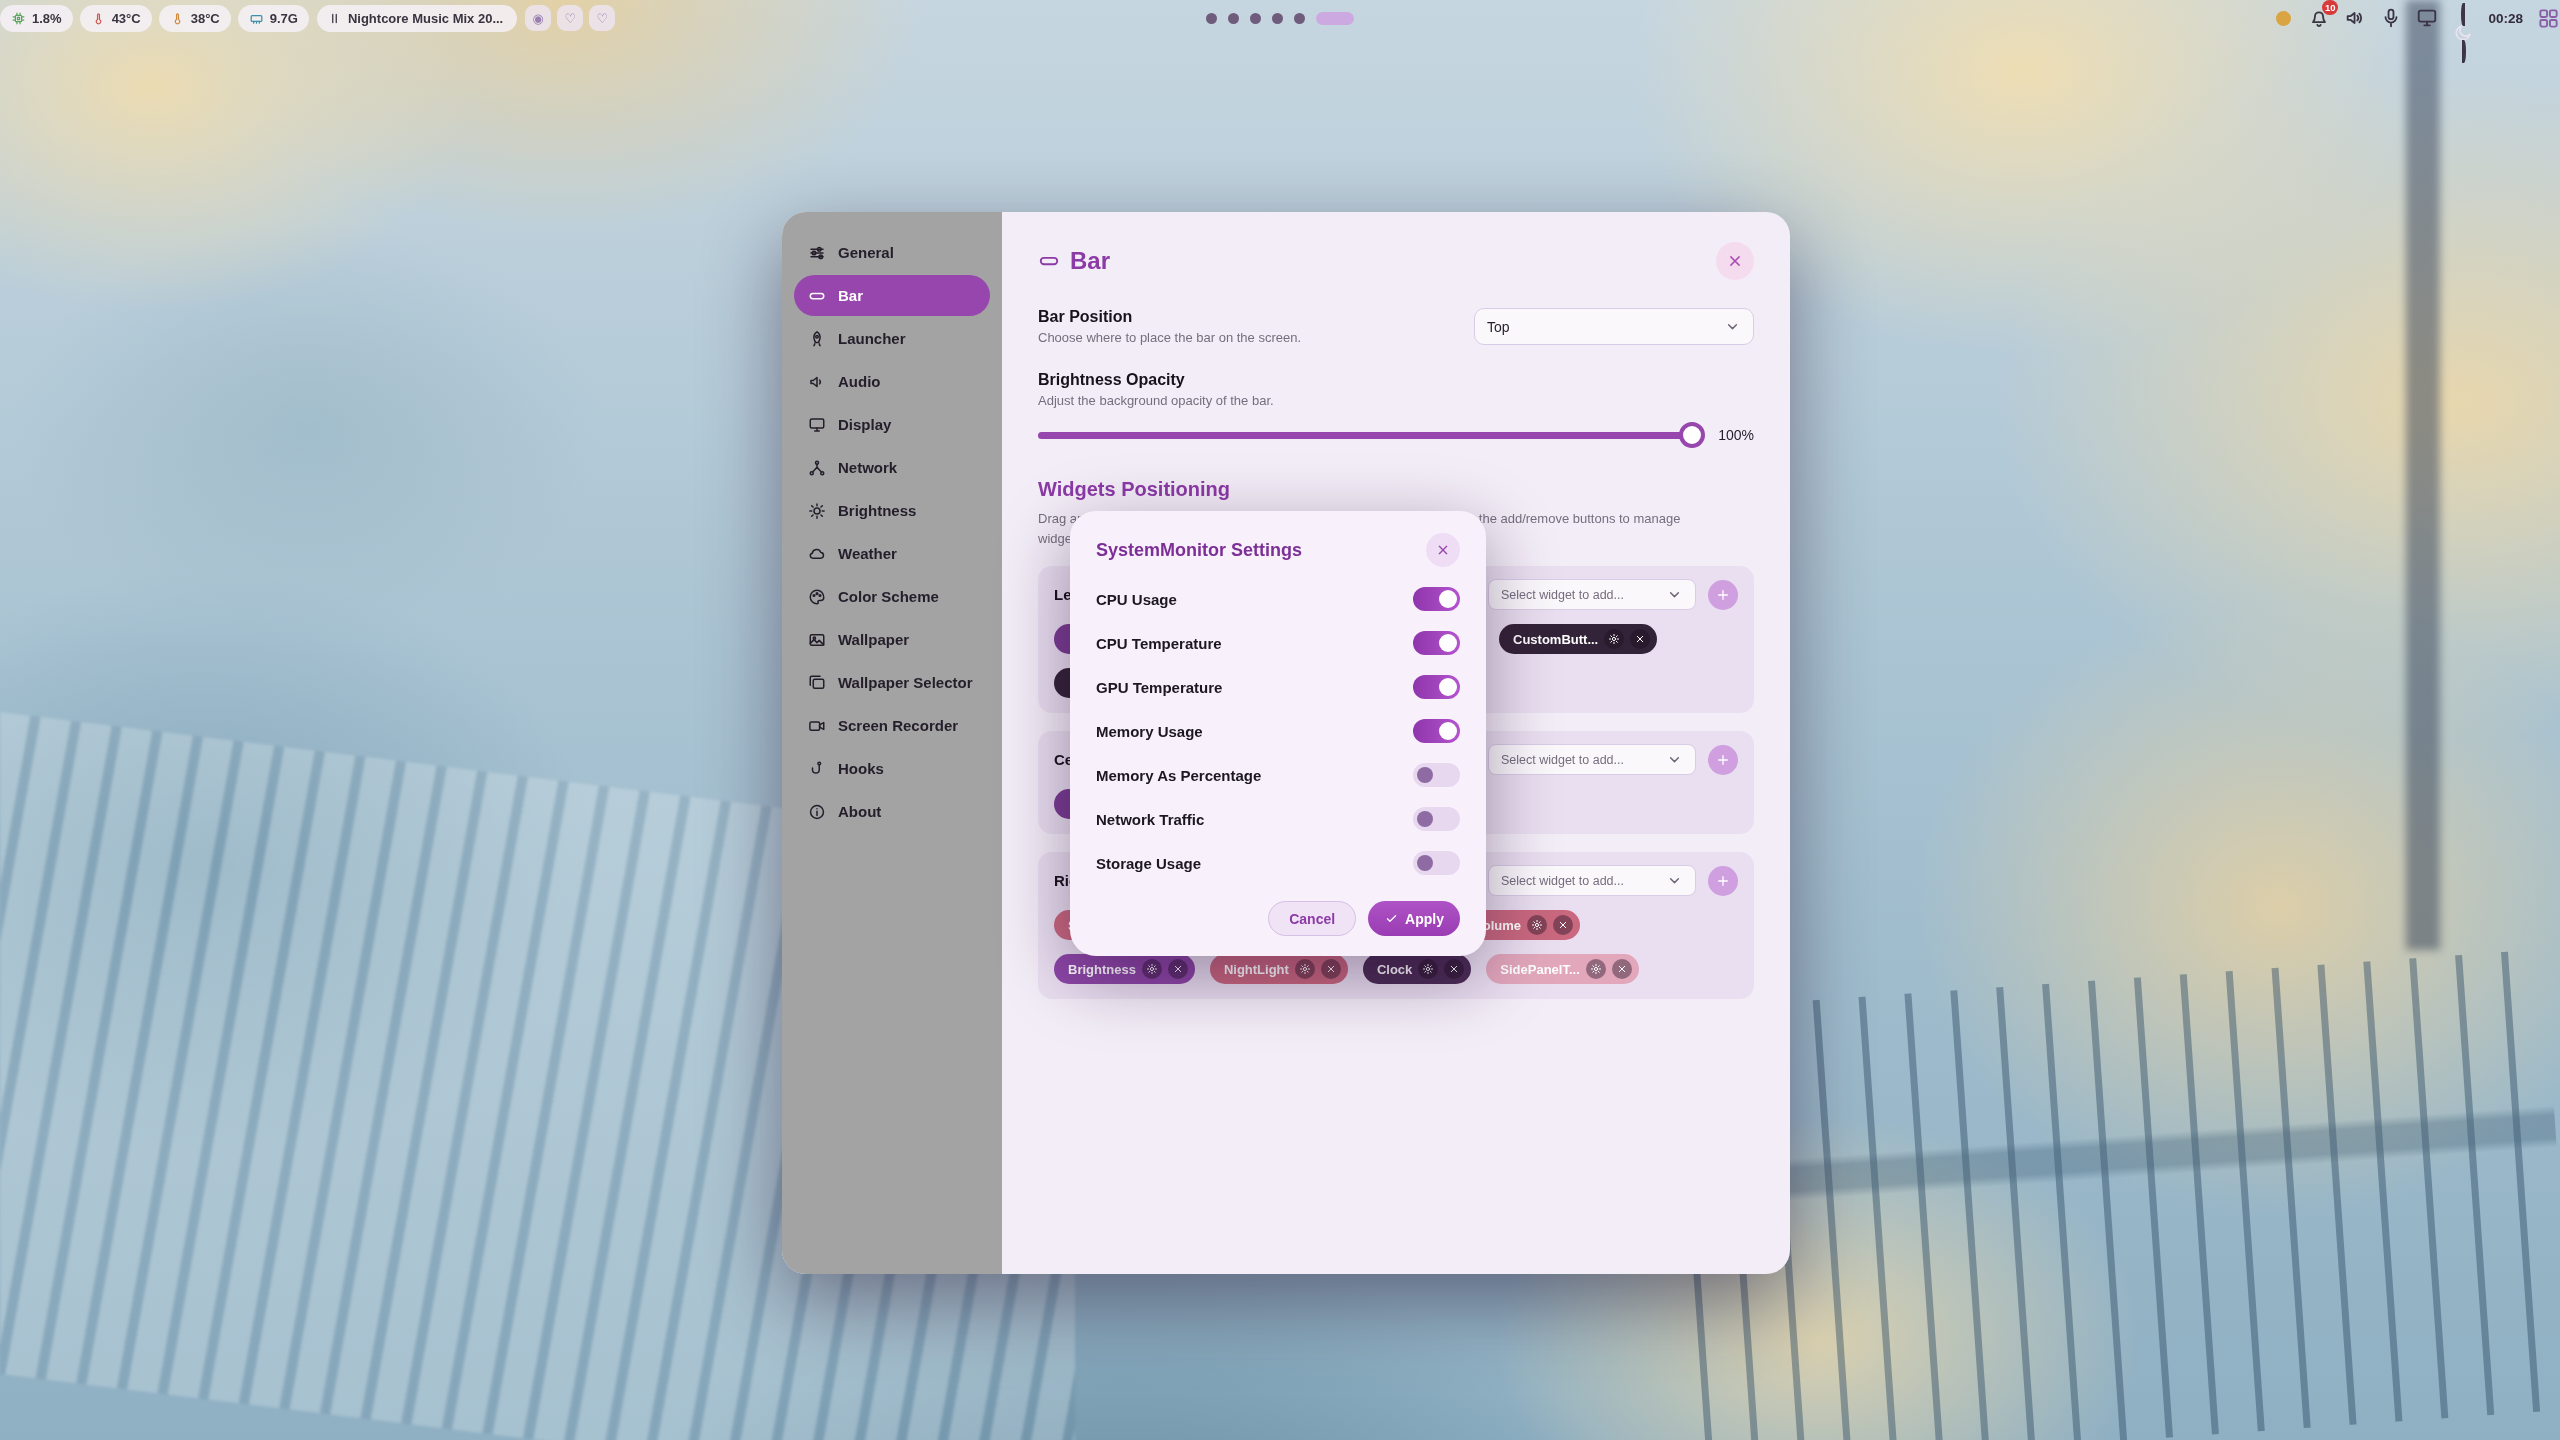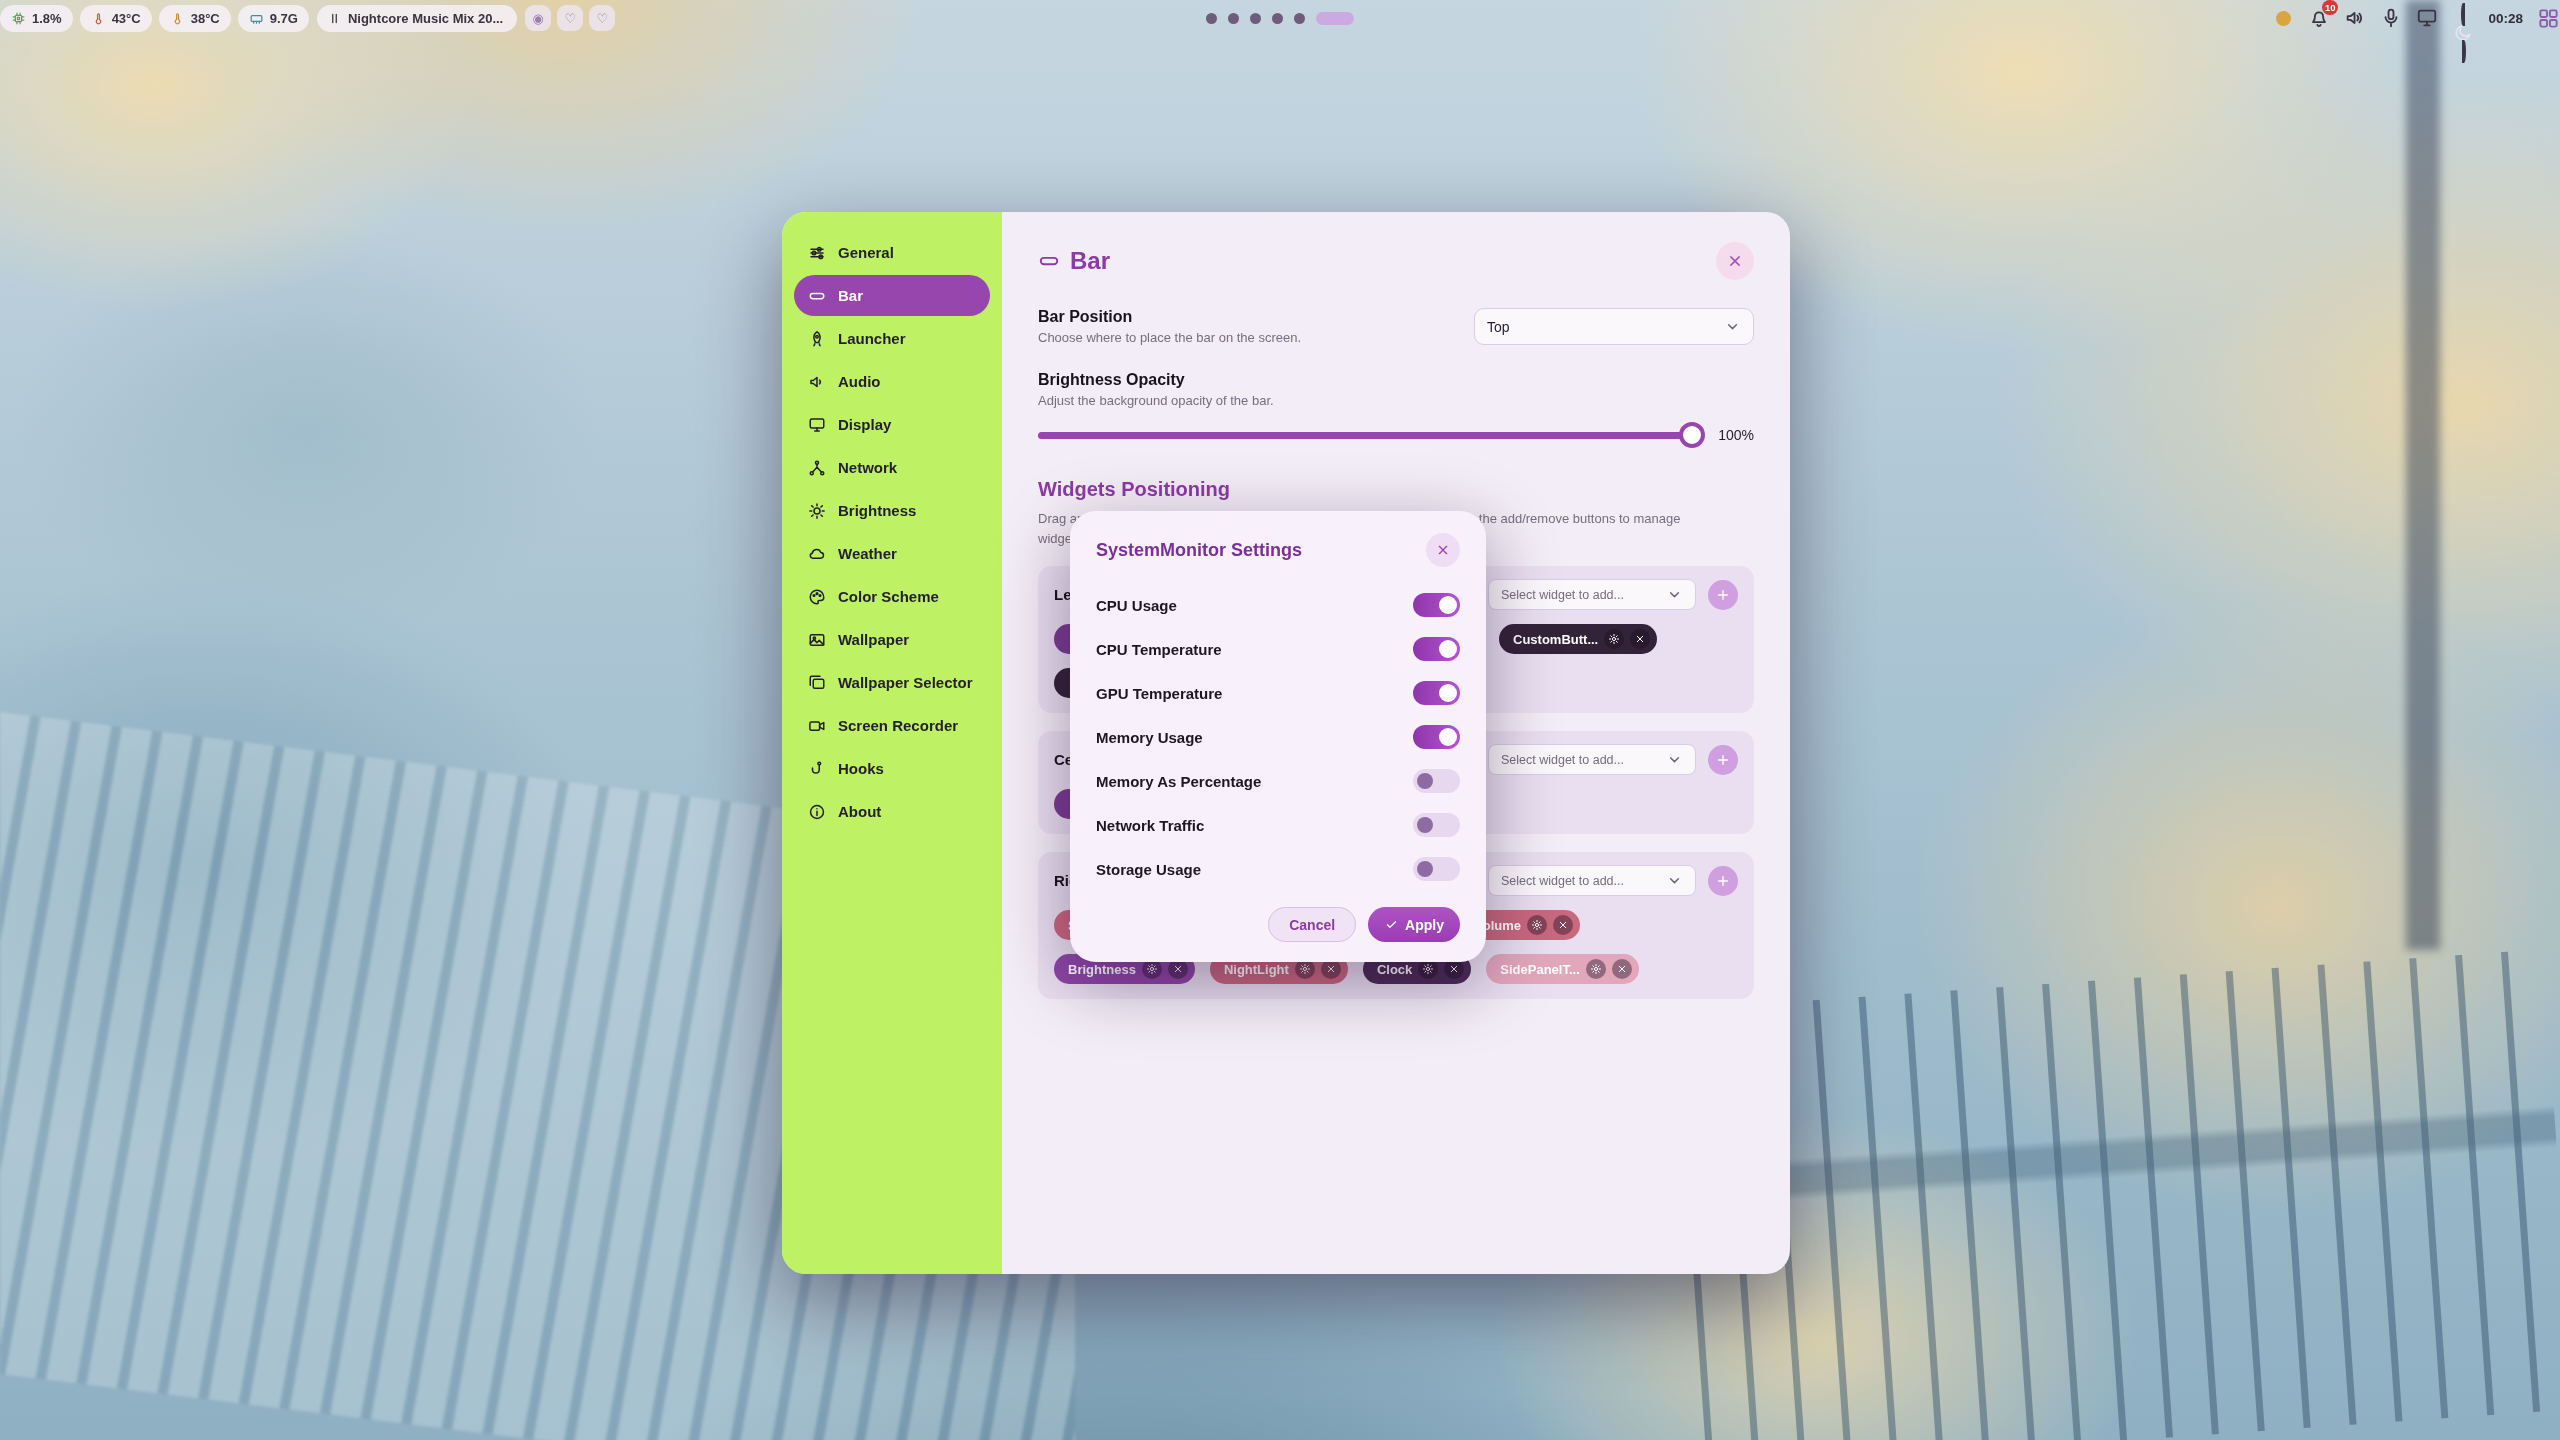--- a/index.html
+++ b/index.html
@@ -50,21 +50,21 @@
   .tb-ib .amber { display:block; width:15px; height:15px; margin:3px auto; border-radius:50%; background:#d9a441; }
   .tb-ib .mooncircle { width:24px; height:24px; margin:-1px; border-radius:50%; background:#3c3548; color:#e8e2f0; padding:4px; }
   .badge { position:absolute; top:-7px; right:-8px; min-width:16px; height:15px; padding:0 3px; border-radius:999px;
     background:#d83a3a; color:#fff; font-size:9.5px; font-weight:700; display:flex; align-items:center; justify-content:center; }
   .tb-clock { font-size:13.5px; font-weight:700; color:#332c3a; }
   .tb-grid { border:none; background:none; width:23px; height:23px; color:#8b5fa8; cursor:pointer; padding:0; }
 
   
   .window { position:absolute; left:782px; top:212px; width:1008px; height:1062px; border-radius:24px;
     background:#f3edf7; box-shadow:0 28px 80px rgba(28,8,38,.45); display:flex; overflow:hidden; z-index:2; }
-  .sidebar { width:220px; flex:none; background:#bef264; padding:20px 12px; display:flex; flex-direction:column; gap:2px; }
+  .sidebar { width:220px; flex:none; background:#a3a3a3; padding:20px 12px; display:flex; flex-direction:column; gap:2px; }
   .side-item { display:flex; align-items:center; gap:12px; height:41px; padding:0 14px; border-radius:999px;
     color:#241e2b; font-size:15px; font-weight:700; cursor:pointer; }
   .side-item.active { background:#9646ad; color:#fff; }
   .s-icon { width:18px; height:18px; flex:none; }
 
   .content { flex:1; padding:30px 36px; position:relative; }
   .c-header { display:flex; align-items:center; gap:10px; margin-bottom:28px; }
   .hdr-icon { width:22px; height:22px; color:#8b3aa6; }
   .c-header h1 { font-size:24px; font-weight:700; color:#8b3aa6; }
   .win-close { margin-left:auto; width:38px; height:38px; border:none; border-radius:50%; background:#f5dbee;
@@ -101,21 +101,21 @@
   .chip.sliver { padding:0; }
   .chip.rose { background:#c9687f; } .chip.rose-light { background:#d18ba0; }
   .chip.violet { background:#8d47a7; } .chip.plum { background:#4b2d56; }
   .chip.pink { background:#e2a7bb; } .chip.dark { background:#332338; } .chip.purple { background:#7a3d92; }
   .chip-btn { width:20px; height:20px; border:none; border-radius:50%; background:rgba(28,12,30,.4); color:#fff;
     padding:4px; cursor:pointer; flex:none; }
 
   
   .modal { position:absolute; left:1070px; top:511px; width:416px; border-radius:26px; background:#f8f1fb;
     box-shadow:0 20px 70px rgba(36,8,48,.4); padding:22px 26px 20px; z-index:5; }
-  .modal-head { display:flex; align-items:center; margin-bottom:16px; }
+  .modal-head { display:flex; align-items:center; margin-bottom:10px; }
   .modal-head h3 { font-size:18px; font-weight:700; color:#7c2f96; }
   .modal-close { margin-left:auto; width:34px; height:34px; border:none; border-radius:50%; background:#eeddf4;
     color:#9646ad; padding:9px; cursor:pointer; }
   .toggle-row { display:flex; align-items:center; justify-content:space-between; height:44px; }
   .toggle-row .t-label { font-size:15px; font-weight:700; color:#1d1722; }
   .toggle { position:relative; width:47px; height:24px; border-radius:999px; cursor:pointer; flex:none; }
   .toggle.on { background:linear-gradient(90deg,#8f35ab,#b455cf); }
   .toggle.on .knob { position:absolute; right:3px; top:3px; width:18px; height:18px; border-radius:50%; background:#fff; }
   .toggle.off { background:#e7d7ef; }
   .toggle.off .knob { position:absolute; left:4px; top:4px; width:16px; height:16px; border-radius:50%; background:#8f6ba3; }

